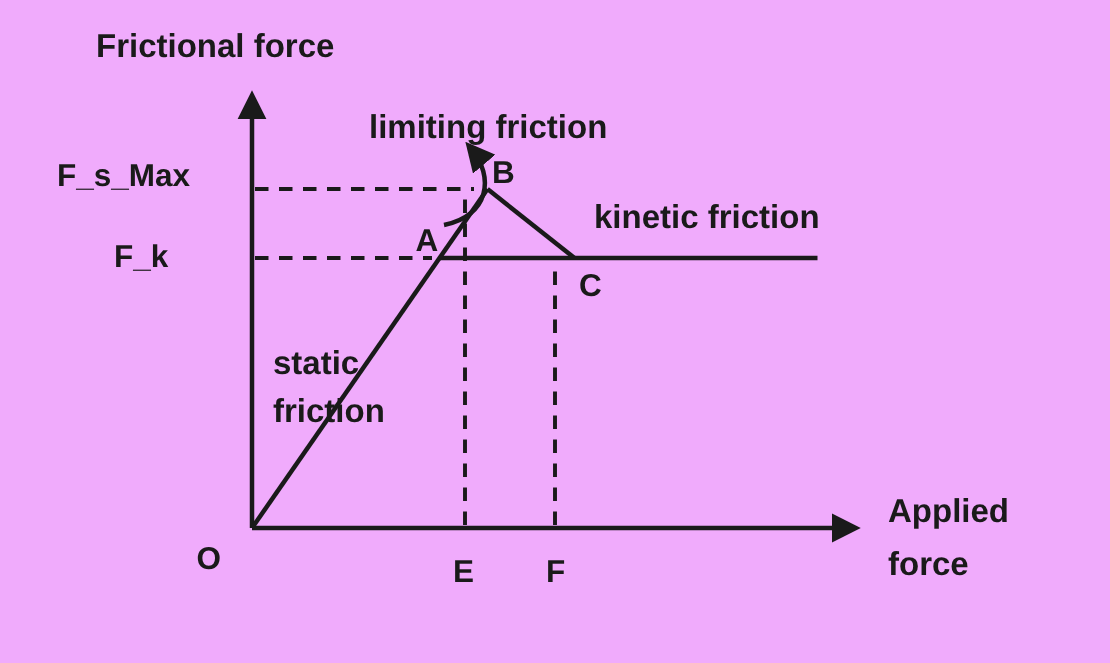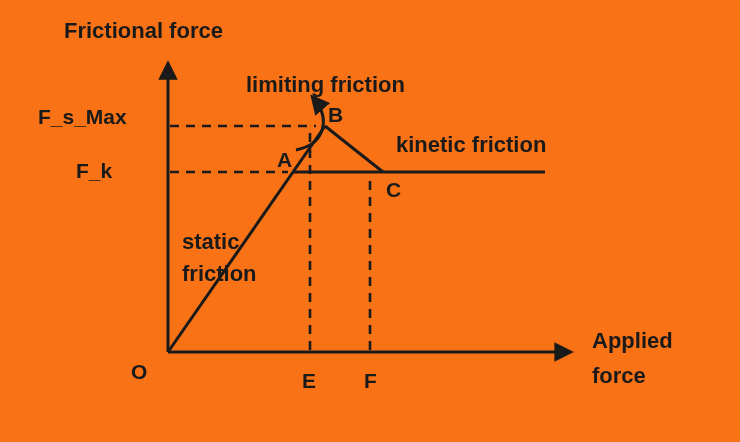--- a/index.html
+++ b/index.html
@@ -4,21 +4,21 @@
 <style>
   html, body {
     margin: 0;
     padding: 0;
     background: #ffffff;
   }
   .stage {
     position: relative;
     width: 740px;
     height: 442px;
-    background: #f97316;
+    background: #f0abfc;
     overflow: hidden;
     font-family: "Liberation Sans", sans-serif;
   }
   svg text {
     font-family: "Liberation Sans", sans-serif;
     font-weight: 700;
     fill: #1a1a1a;
   }
   .t-lg { font-size: 22px; }
   .t-md { font-size: 21px; }

